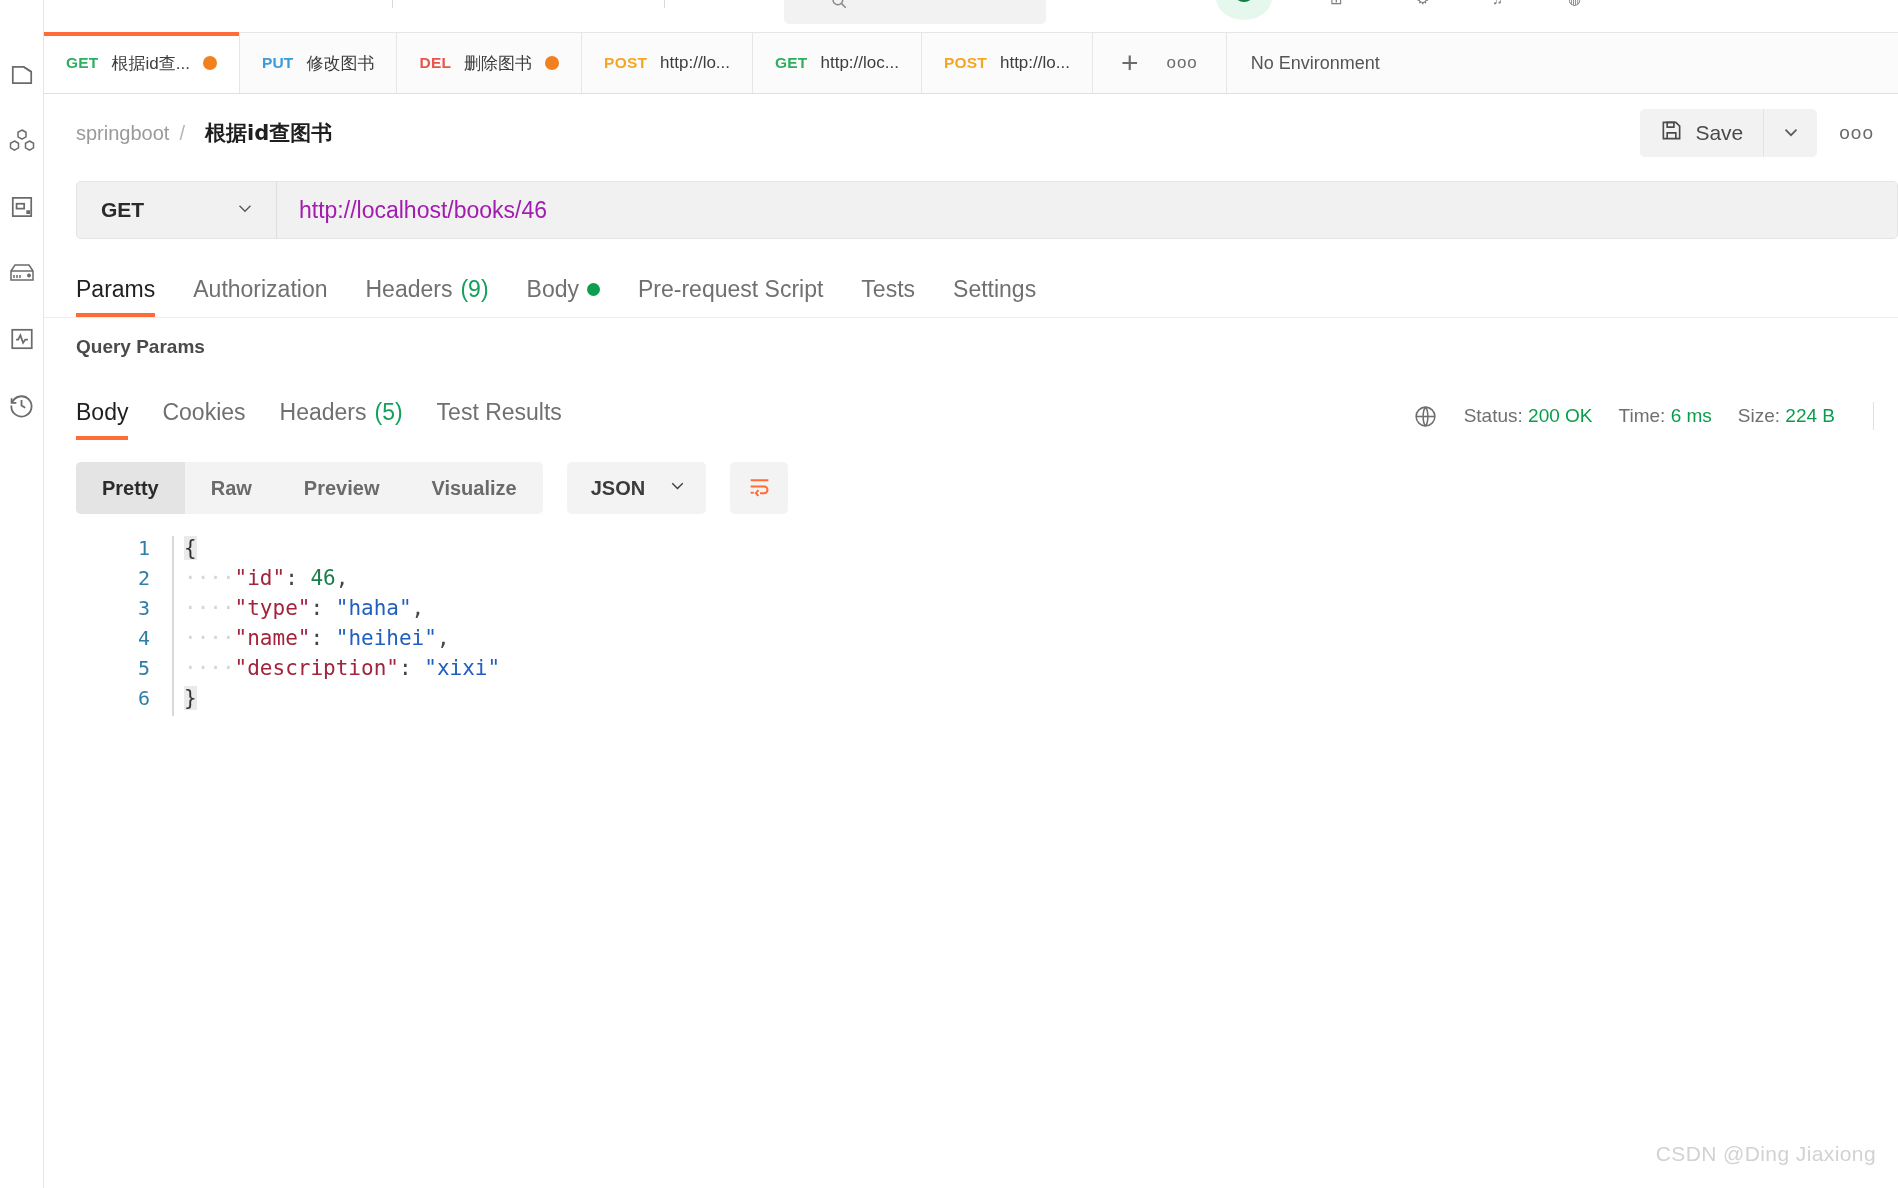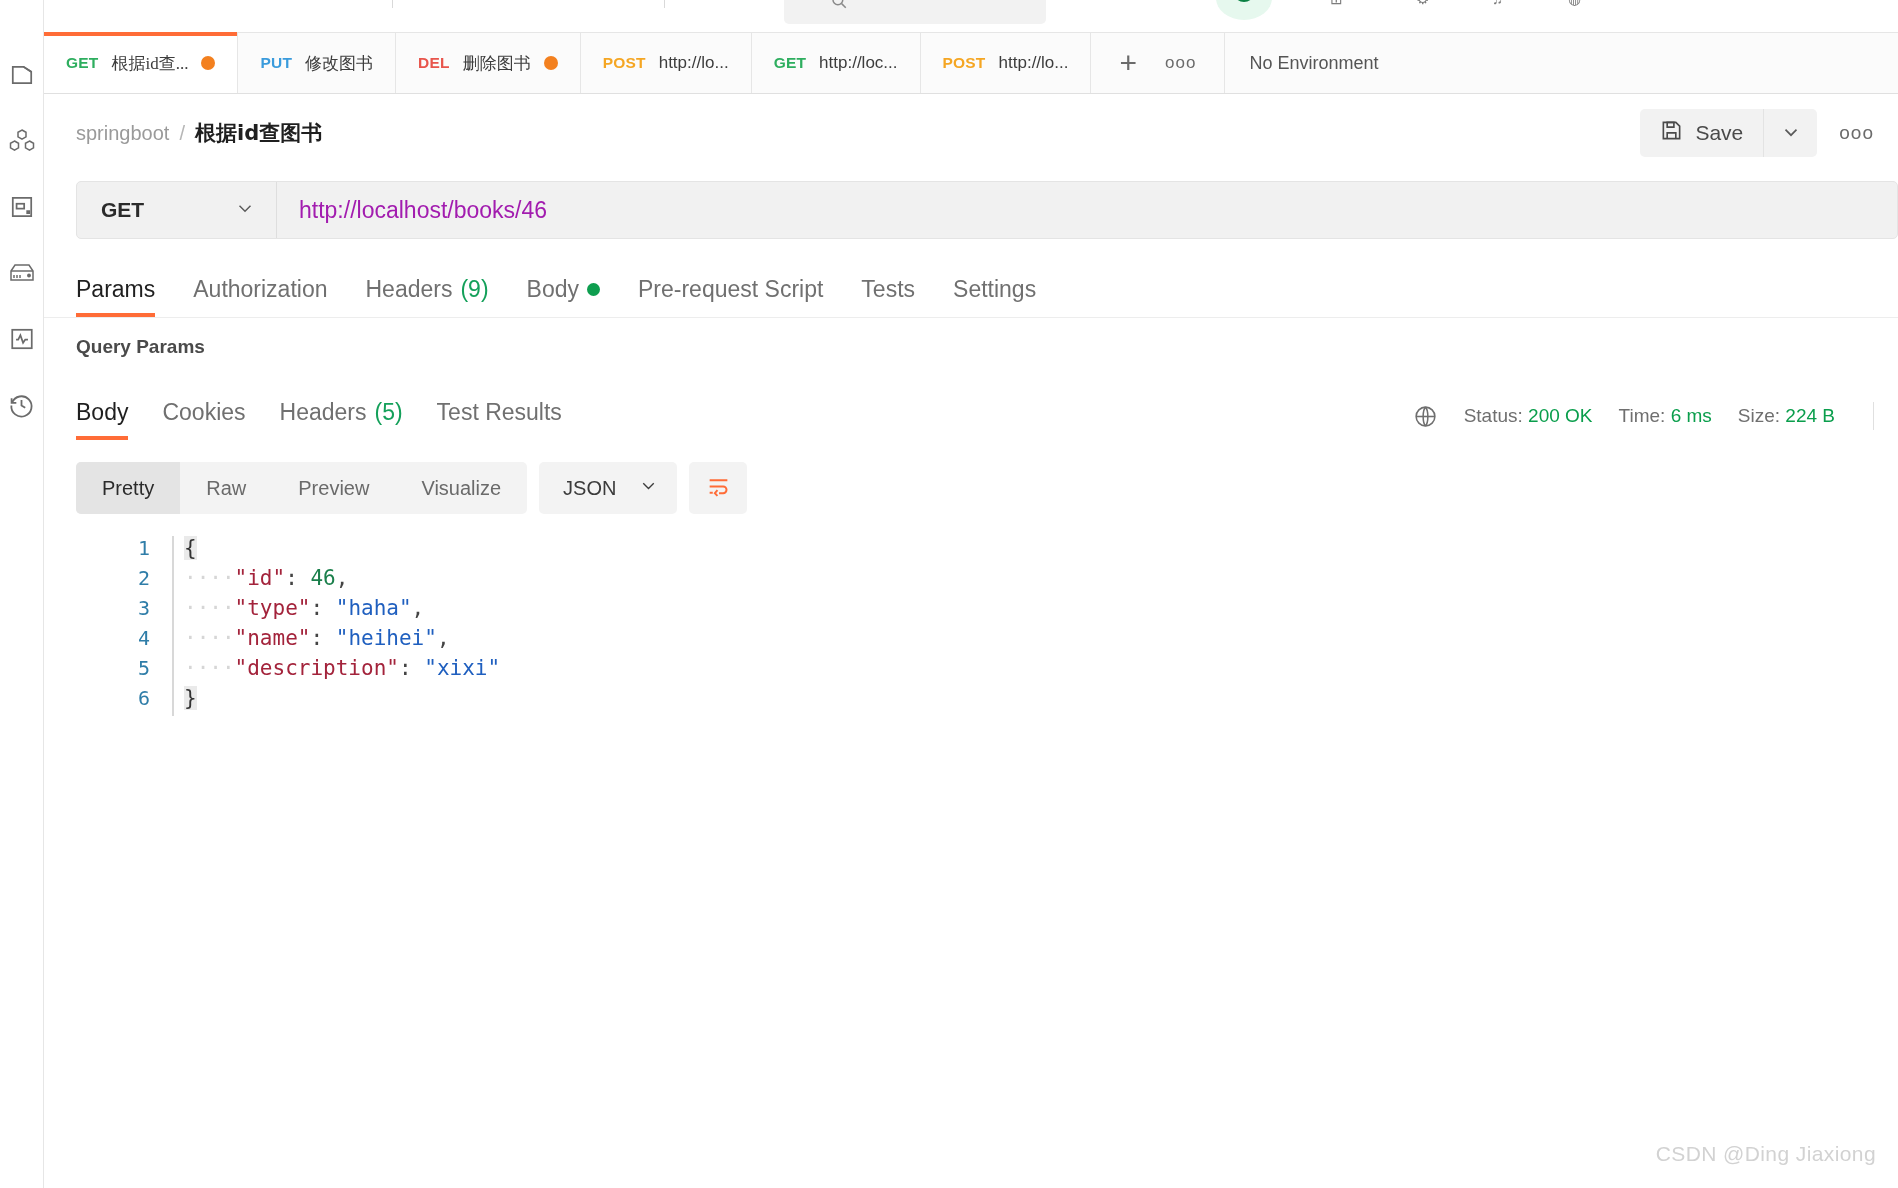--- a/index.html
+++ b/index.html
@@ -67,38 +67,38 @@
   .tab.active::before {
     content: ""; position: absolute; left: 0; right: 0; top: -1px; height: 4px;
     background: #ff6c37;
   }
   .tab .verb { font-size: 15.5px; font-weight: 600; letter-spacing: .2px; }
   .verb.get { color: #2eae5f; }
   .verb.put { color: #3a9bdc; }
   .verb.del { color: #e8554c; }
   .verb.post { color: #f5a623; }
   .tab .tname { font-size: 17px; color: #3d3d3d; }
-  .tab .tname.cjk { font-family: Liberation Serif, serif; }
+  .tab .tname.cjk { font-family: Liberation Sans, sans-serif; }
   .tab .unsaved { width: 14px; height: 14px; border-radius: 50%; background: #f3801f; }
   .tab-actions { display: flex; align-items: center; gap: 28px; padding: 0 28px; border-right: 1px solid #e6e6e6; }
   .tab-plus { font-size: 30px; color: #6b6b6b; font-weight: 300; line-height: 1; cursor: pointer; }
   .tab-more { color: #6b6b6b; font-size: 17px; letter-spacing: 1px; cursor: pointer; }
   .env-select {
     display: flex; align-items: center; padding: 0 24px;
     font-size: 18px; color: #555; white-space: nowrap; cursor: pointer;
   }
 
   
   .crumbrow {
     height: 78px; display: flex; align-items: center; flex: 0 0 78px;
     padding: 0 24px 0 32px; background: #ffffff;
   }
   .crumb { font-size: 20px; color: #9a9a9a; }
   .crumb-sep { font-size: 20px; color: #b6b6b6; margin: 0 10px; }
-  .crumb-cur { font-size: 21px; font-weight: 700; color: #1f1f1f; font-family: "DejaVu Sans", sans-serif; }
+  .crumb-cur { font-size: 21px; font-weight: 700; color: #1f1f1f; font-family: "DejaVu Sans", sans-serif; margin-left: 10px; }
   .crumbrow .spacer { flex: 1 1 auto; }
   .save-group { display: flex; align-items: center; }
   .save-btn {
     display: flex; align-items: center; gap: 12px;
     background: #f2f2f2; border: none; border-radius: 5px 0 0 5px;
     height: 48px; padding: 0 20px; cursor: pointer;
     font-size: 21px; color: #4a4a4a; font-family: "Liberation Sans", sans-serif;
   }
   .save-caret {
     background: #f2f2f2; border: none; border-left: 1px solid #e3e3e3;
@@ -165,21 +165,21 @@
     display: flex; align-items: flex-end; padding: 24px 24px 0 32px; height: 66px; flex: 0 0 66px;
   }
   .resp-left { display: flex; align-items: flex-end; gap: 34px; }
   .resp-right { margin-left: auto; display: flex; align-items: center; gap: 26px; padding-bottom: 10px; }
   .meta { font-size: 19px; color: #6f6f6f; white-space: nowrap; }
   .meta .v { color: #0a9e4c; }
   .globe-ic { color: #6f6f6f; display: flex; align-items: center; }
   .meta-divider { width: 1px; height: 28px; background: #e0e0e0; margin-left: 12px; }
 
   
-  .bodybar { display: flex; align-items: center; gap: 12px; padding: 22px 0 0 32px; }
+  .bodybar { display: flex; align-items: center; gap: 24px; padding: 22px 0 0 32px; font-weight: bold; }
   .seg {
     display: flex; background: #f3f3f3; border-radius: 5px; overflow: hidden; height: 52px;
   }
   .seg div {
     display: flex; align-items: center; padding: 0 26px; font-size: 20px; color: #6a6a6a; cursor: pointer;
   }
   .seg div.on { background: #e4e4e4; color: #2b2b2b; }
   .fmt {
     display: flex; align-items: center; gap: 22px; height: 52px; padding: 0 18px 0 24px;
     background: #f3f3f3; border-radius: 5px; font-size: 20px; color: #3b3b3b; cursor: pointer;

